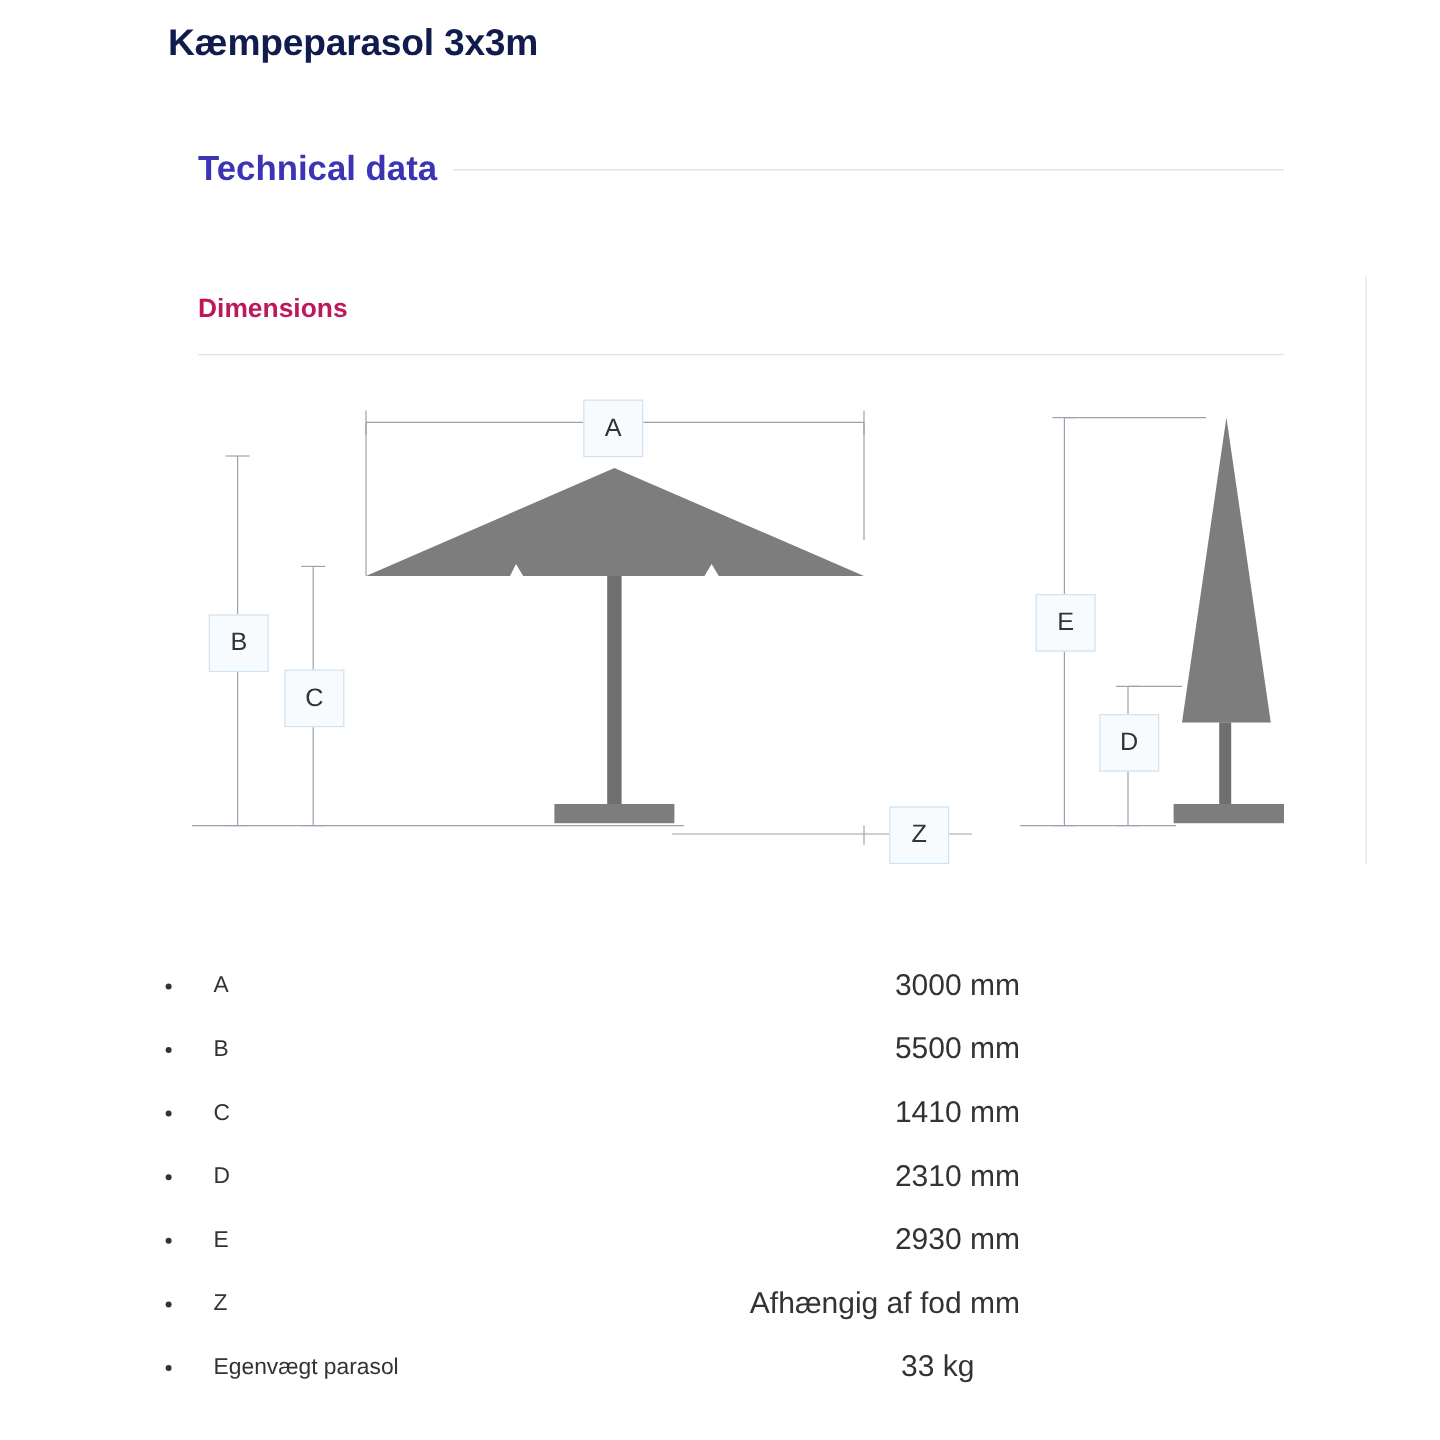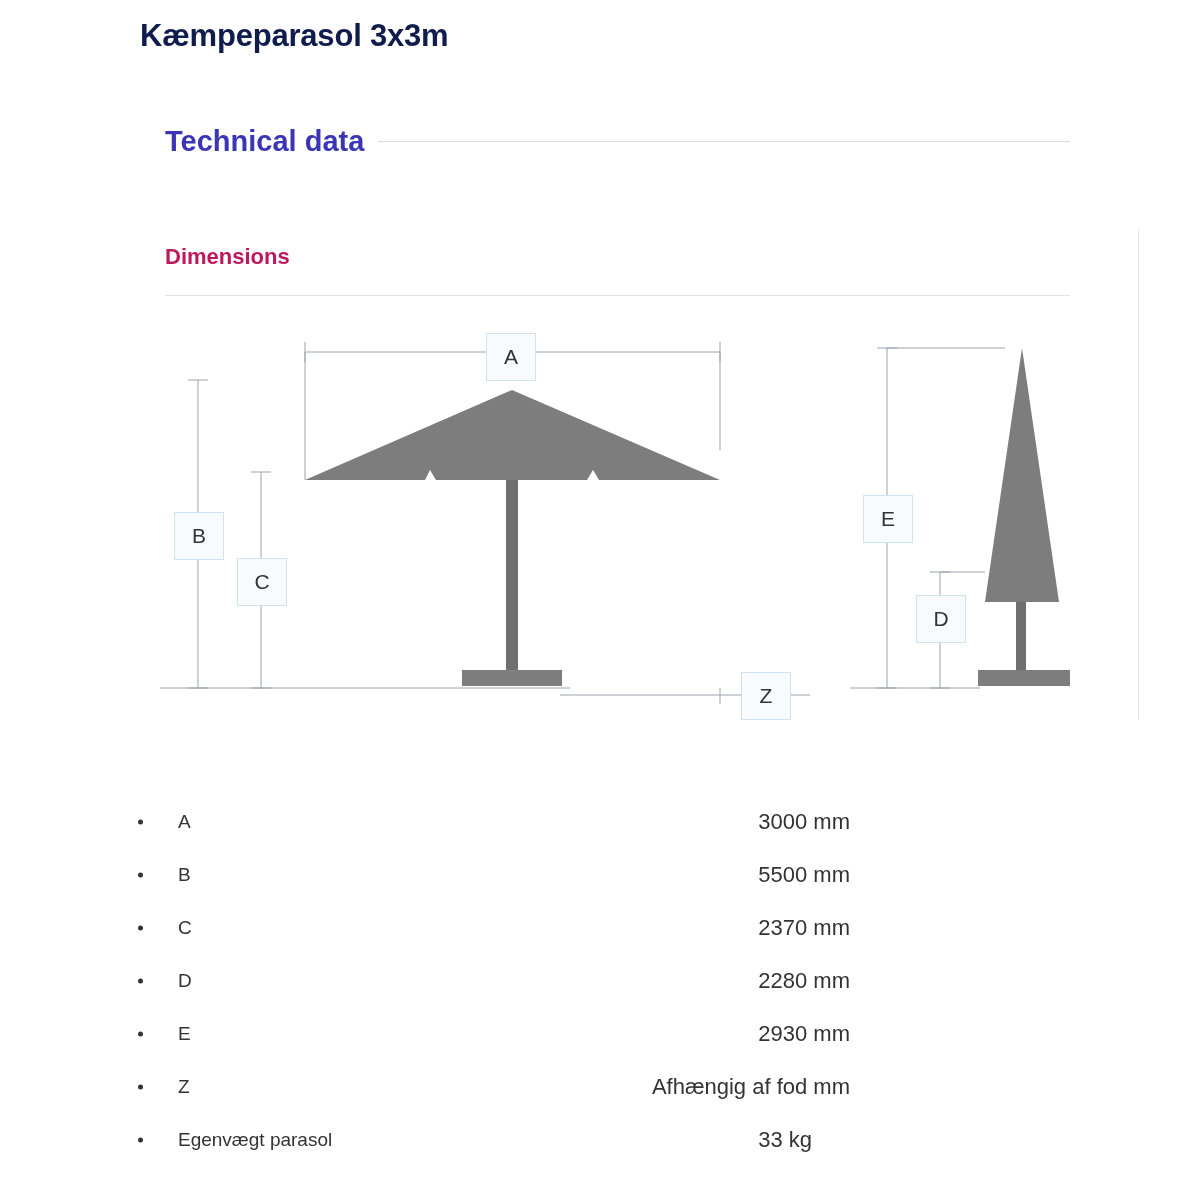--- a/index.html
+++ b/index.html
@@ -113,21 +113,21 @@
   }
   .spec-label {
     position: absolute;
     left: 48px;
     font-size: 19px;
     color: #333;
   }
   .spec-value {
     position: absolute;
     right: 40px;
-    font-size: 22px;
+    font-size: 25px;
     color: #333;
     white-space: nowrap;
   }
 </style>
 </head>
 <body>
 
 <div class="page">
 
   <div class="product-title">Kæmpeparasol 3x3m</div>
@@ -205,26 +205,26 @@
       <span class="spec-value">3000 mm</span>
     </div>
     <div class="spec-row">
       <span class="spec-bullet"></span>
       <span class="spec-label">B</span>
       <span class="spec-value">5500 mm</span>
     </div>
     <div class="spec-row">
       <span class="spec-bullet"></span>
       <span class="spec-label">C</span>
-      <span class="spec-value">2370 mm</span>
+      <span class="spec-value">1410 mm</span>
     </div>
     <div class="spec-row">
       <span class="spec-bullet"></span>
       <span class="spec-label">D</span>
-      <span class="spec-value">2280 mm</span>
+      <span class="spec-value">2310 mm</span>
     </div>
     <div class="spec-row">
       <span class="spec-bullet"></span>
       <span class="spec-label">E</span>
       <span class="spec-value">2930 mm</span>
     </div>
     <div class="spec-row">
       <span class="spec-bullet"></span>
       <span class="spec-label">Z</span>
       <span class="spec-value" style="right:40px;">Afhængig af fod mm</span>

